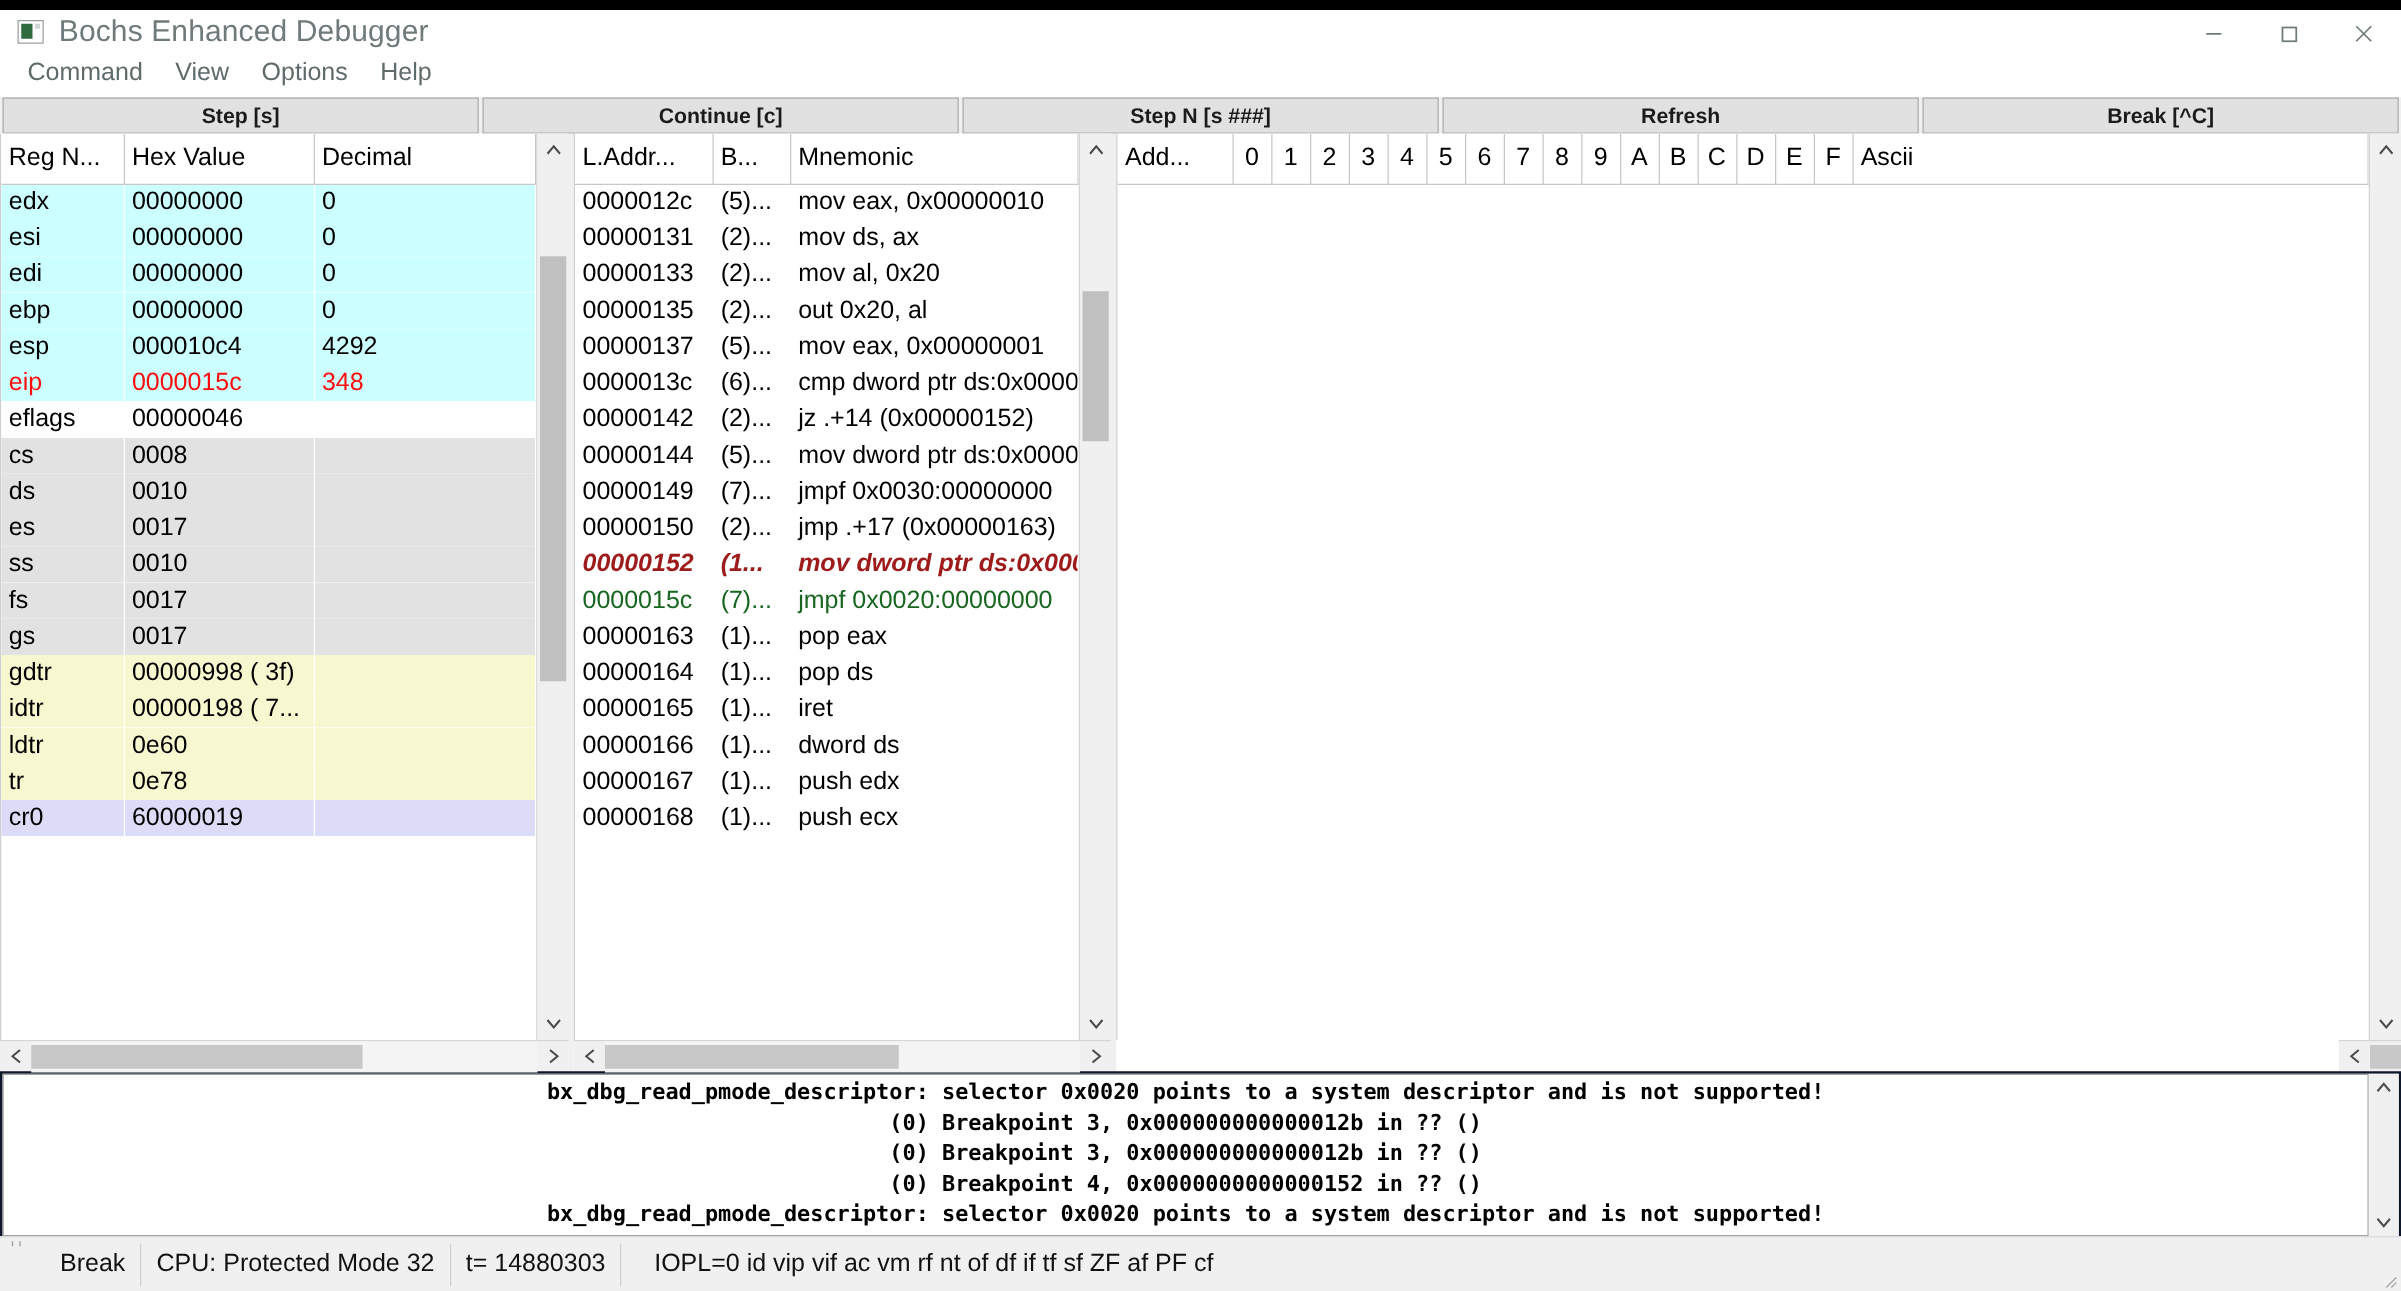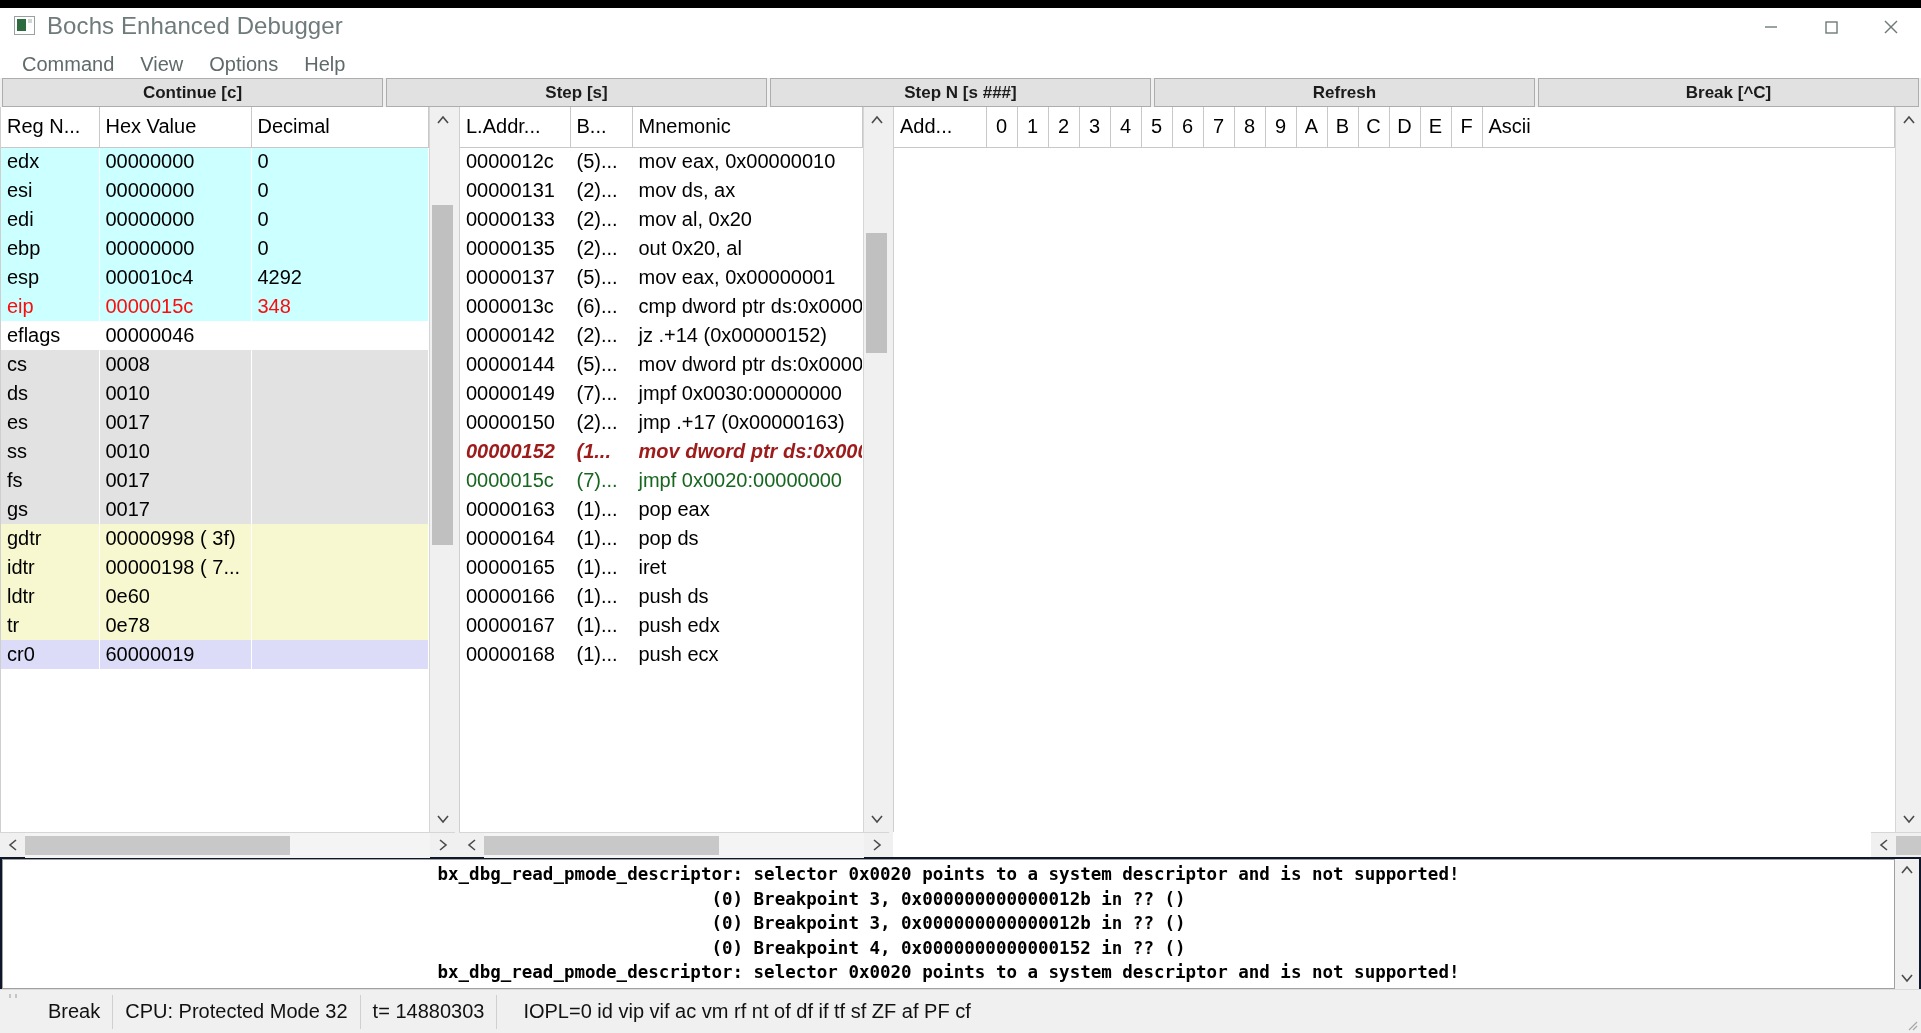--- a/index.html
+++ b/index.html
@@ -33,21 +33,21 @@
   .title-text { font-size: 24px; color: #6f7a7a; letter-spacing: .1px; }
   .winbtns { position: absolute; right: 0; top: 8px; height: 37px; display: flex; }
   .winbtn {
     width: 60px; height: 37px; display: flex; align-items: center; justify-content: center;
     color: #6f7a7a;
   }
   .winbtn svg { display: block; }
 
   
   .menubar {
-    height: 33px; flex: 0 0 33px; background: #ffffff; display: flex; align-items: flex-end;
+    height: 33px; flex: 0 0 33px; background: #ffffff; display: flex; align-items: flex-start;
     padding-left: 12px; gap: 6px;
   }
   .menu-item {
     font-size: 20px; color: #5f6a6a; padding: 2px 10px;
   }
 
   
   .toolbar {
     flex: 0 0 29px; height: 29px; display: flex; background: #f0f0f0; padding: 0 2px;
   }
@@ -172,22 +172,22 @@
   </div>
 
   <div class="menubar">
     <div class="menu-item">Command</div>
     <div class="menu-item">View</div>
     <div class="menu-item">Options</div>
     <div class="menu-item">Help</div>
   </div>
 
   <div class="toolbar">
+    <div class="tbtn">Step [s]</div>
     <div class="tbtn">Continue [c]</div>
-    <div class="tbtn">Step [s]</div>
     <div class="tbtn">Step N [s ###]</div>
     <div class="tbtn">Refresh</div>
     <div class="tbtn">Break [^C]</div>
   </div>
 
   <div class="panes">
 
     <div class="pane pane-reg">
       <div class="pane-body">
         <div class="grid-wrap">
@@ -421,21 +421,21 @@
                   <td>pop ds</td>
                 </tr>
                 <tr>
                   <td>00000165</td>
                   <td>(1)...</td>
                   <td>iret</td>
                 </tr>
                 <tr>
                   <td>00000166</td>
                   <td>(1)...</td>
-                  <td>push ds</td>
+                  <td>dword ds</td>
                 </tr>
                 <tr>
                   <td>00000167</td>
                   <td>(1)...</td>
                   <td>push edx</td>
                 </tr>
                 <tr>
                   <td>00000168</td>
                   <td>(1)...</td>
                   <td>push ecx</td>

